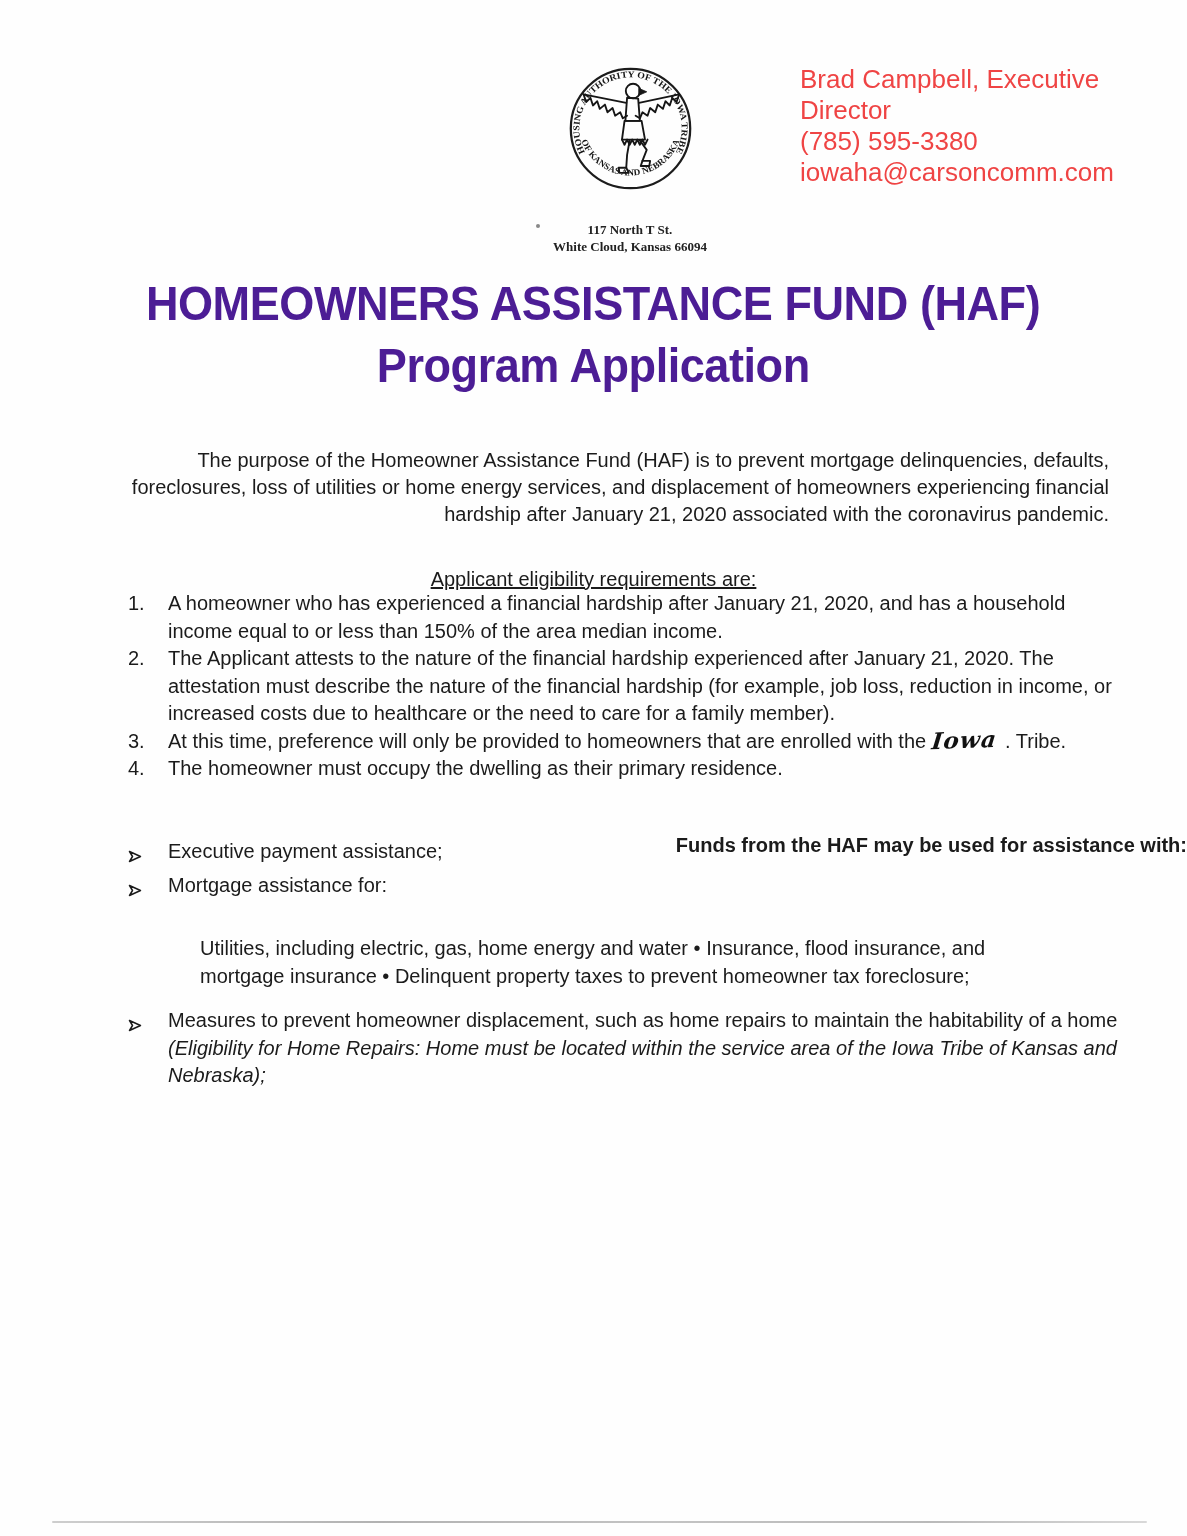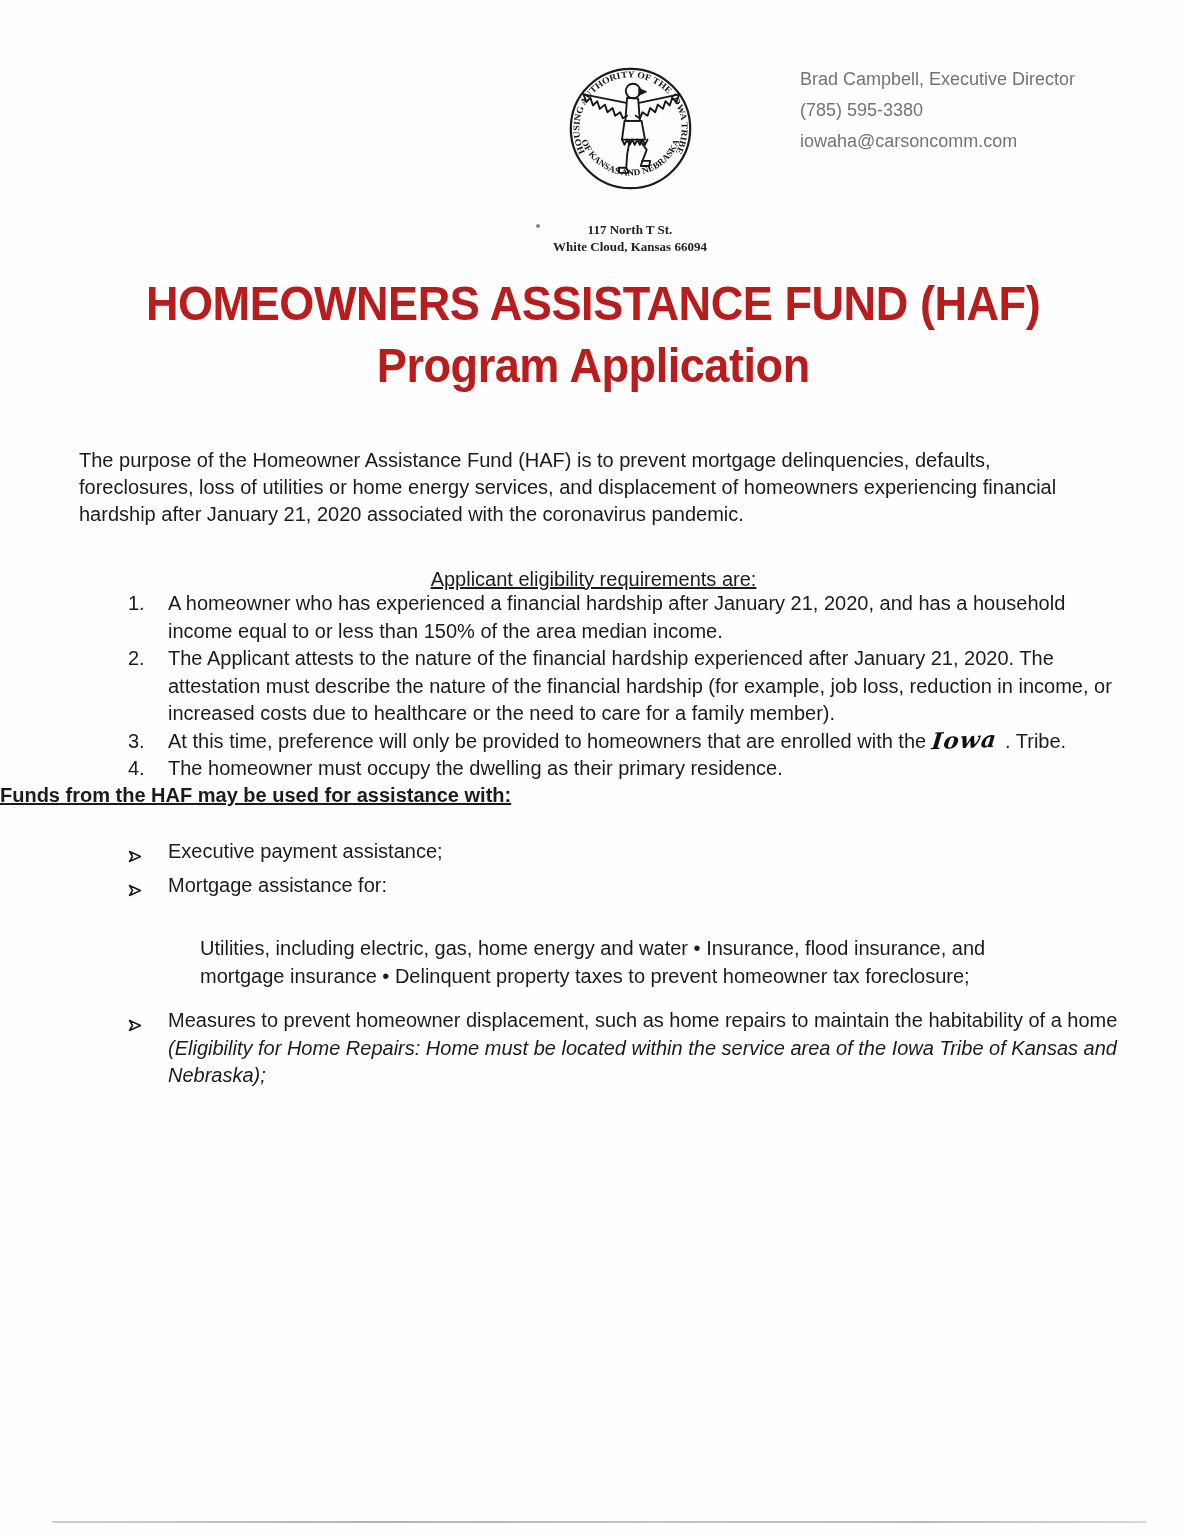--- a/index.html
+++ b/index.html
@@ -15,49 +15,49 @@
   
   .logo-wrap{position:absolute;left:558px;top:56px;width:145px;text-align:center;}
   .logo-wrap svg{display:block;}
   .logo-addr{
     font-family:"Liberation Serif",serif;
     font-weight:bold;font-size:13px;line-height:17px;
     color:#222;width:230px;margin-left:-43px;margin-top:20px;
   }
   .contact{
     position:absolute;left:800px;top:64px;
-    font-size:18px;line-height:31px;color:#737373;
+    font-size:26px;line-height:31px;color:#ef4444;
   }
   
   .title{position:absolute;top:272px;left:0;width:100%;text-align:center;
-    font-weight:bold;color:#b91c1c;}
+    font-weight:bold;color:#4c1d95;}
   .title .t-line{display:inline-block;font-size:49px;line-height:62px;
     transform:scaleX(0.92);transform-origin:center;letter-spacing:-0.5px;}
   
   .purpose{
     position:absolute;left:79px;top:447px;width:1030px;
-    font-size:20px;line-height:27px;text-align:left;
+    font-size:20px;line-height:27px;text-align:right;
   }
   .elig-heading{
     position:absolute;left:0;top:552px;width:100%;text-align:center;
     font-size:20px;text-decoration:underline;margin-top:16px;
   }
   .elig-list{position:absolute;left:128px;top:590px;width:995px;font-size:20px;line-height:27.5px;}
   .li-row{display:grid;grid-template-columns:40px 1fr;}
   .li-num{text-align:left;}
   .handwritten{
     display:inline-block;
     font-family:"DejaVu Serif",serif;
     font-style:italic;font-weight:bold;font-size:23px;line-height:20px;
     transform:skewX(-8deg) rotate(-2deg);
     letter-spacing:1px;margin:0 8px 0 6px;color:#111;
   }
   .funds-heading{
-    position:absolute;left:0;top:784px;width:100%;text-align:left;
-    font-size:20px;font-weight:bold;text-decoration:underline;
+    position:absolute;left:0;top:834px;width:100%;text-align:right;
+    font-size:20px;font-weight:bold;
   }
   .funds-list{position:absolute;left:128px;top:838px;width:995px;font-size:20px;line-height:27.5px;}
   .bullet-row{display:grid;grid-template-columns:40px 1fr;}
   .bullet-ico{padding-top:6px;}
   .sub-para{margin:30px 0 0 72px;width:845px;}
   .bullet3{margin-top:17px;}
   .italic{font-style:italic;}
   
   .scan-line{
     position:absolute;left:52px;top:1521px;width:1095px;height:2px;

